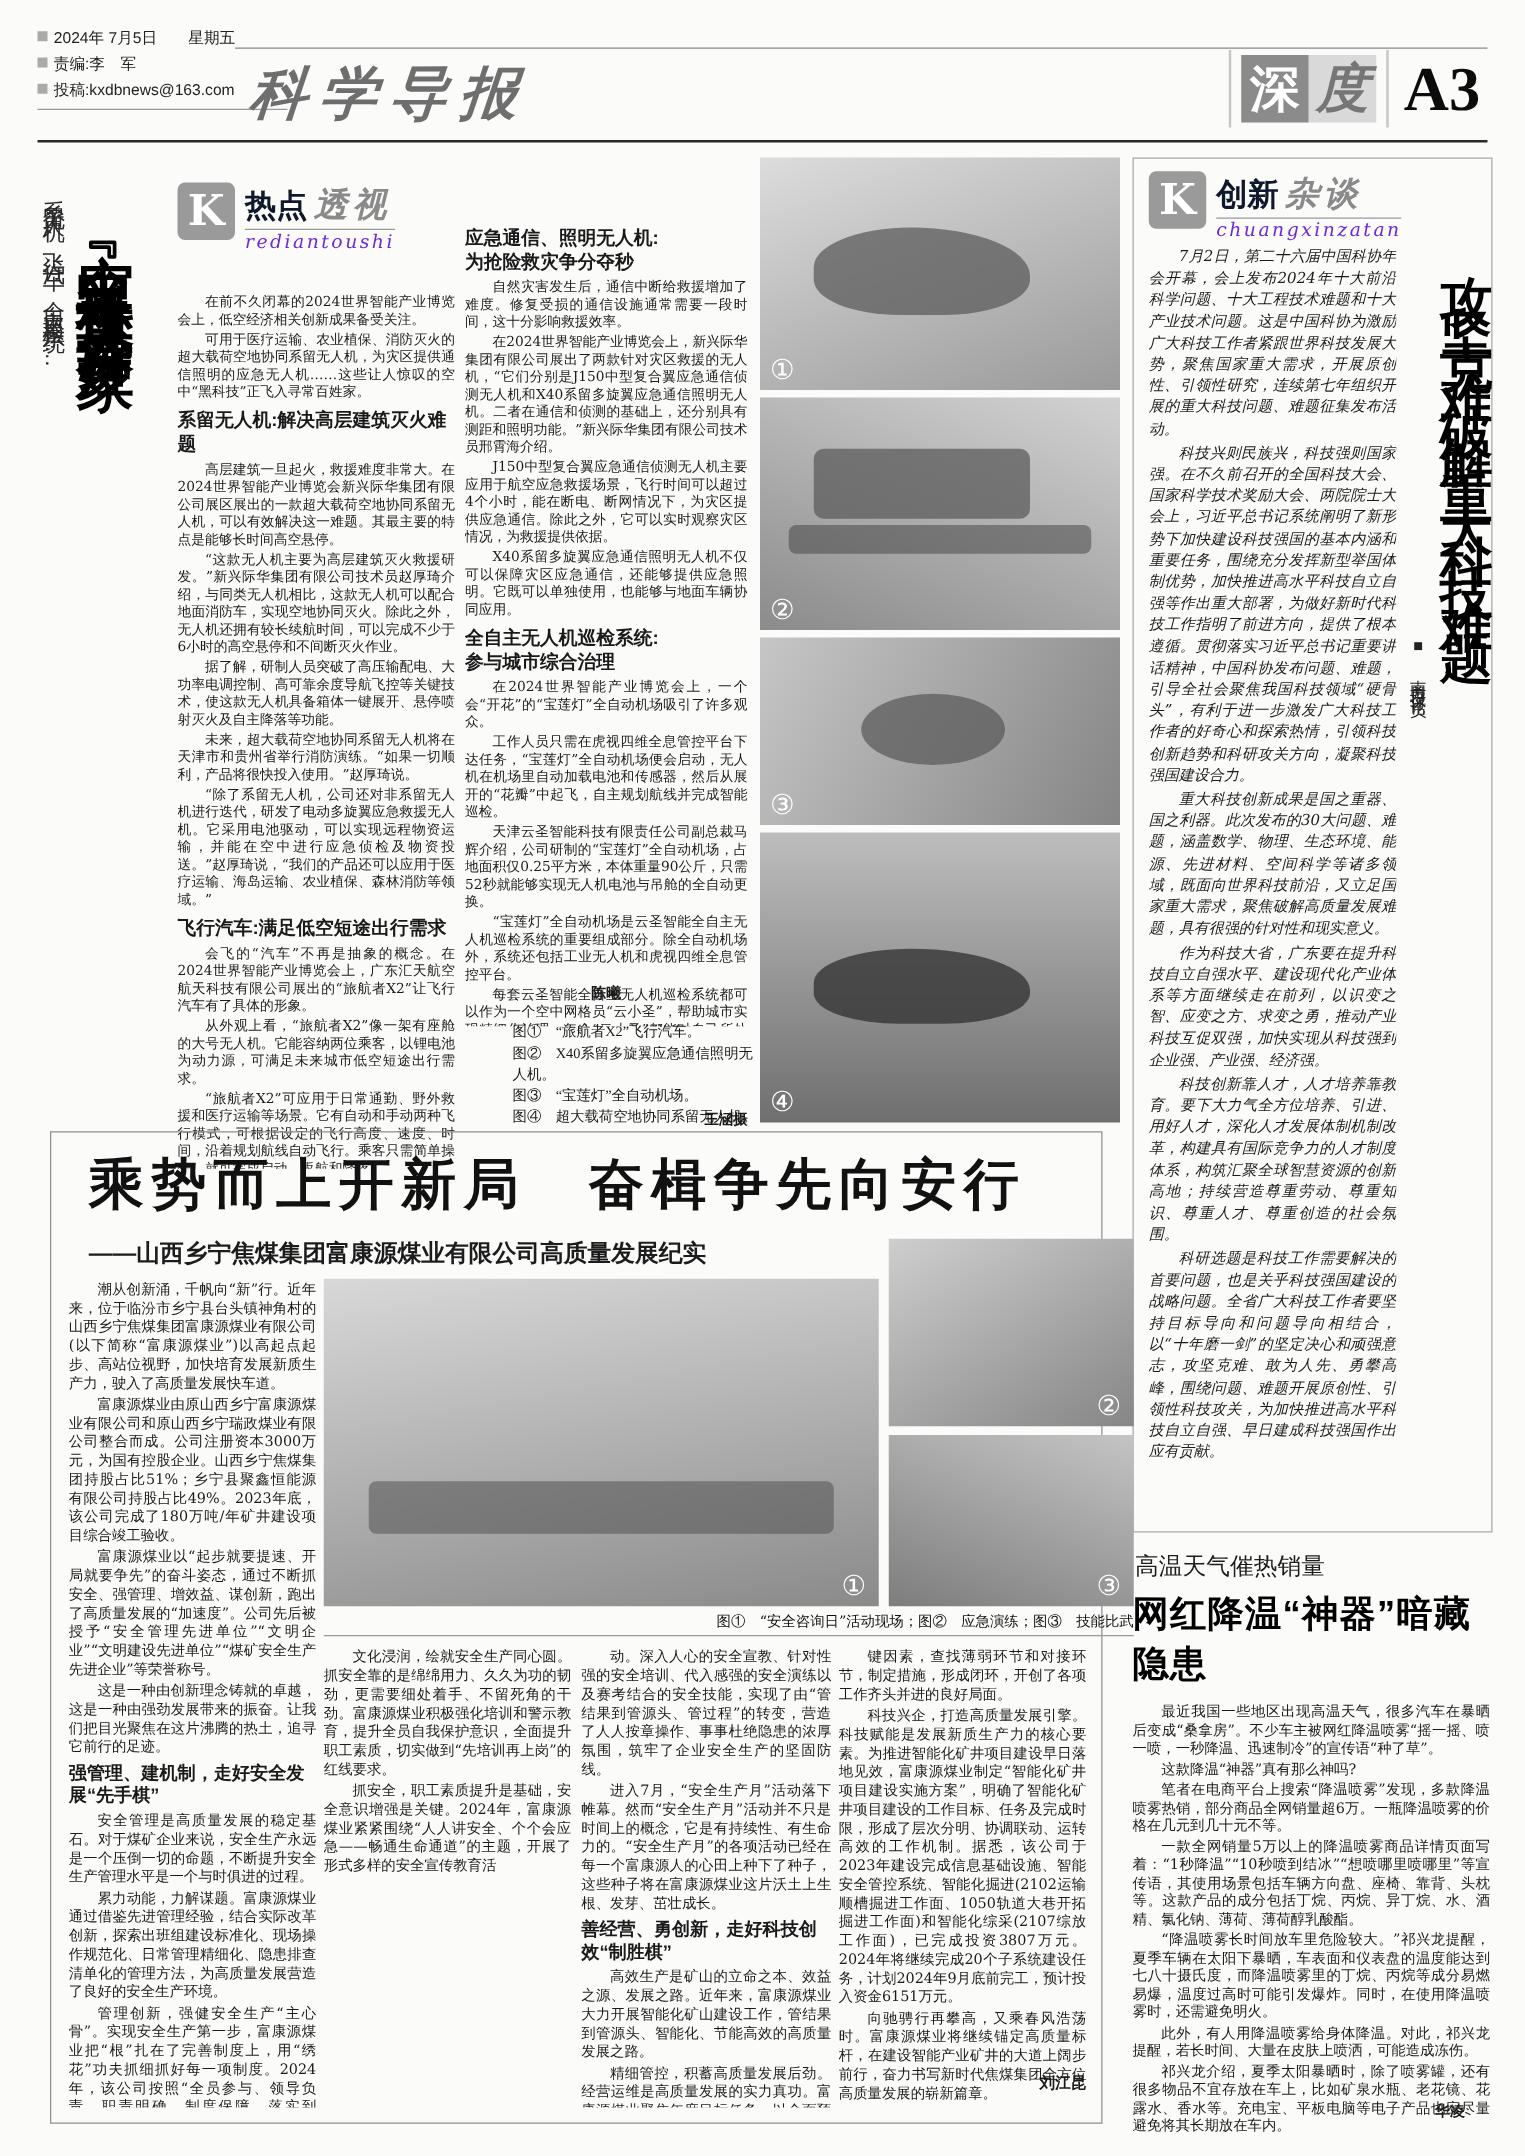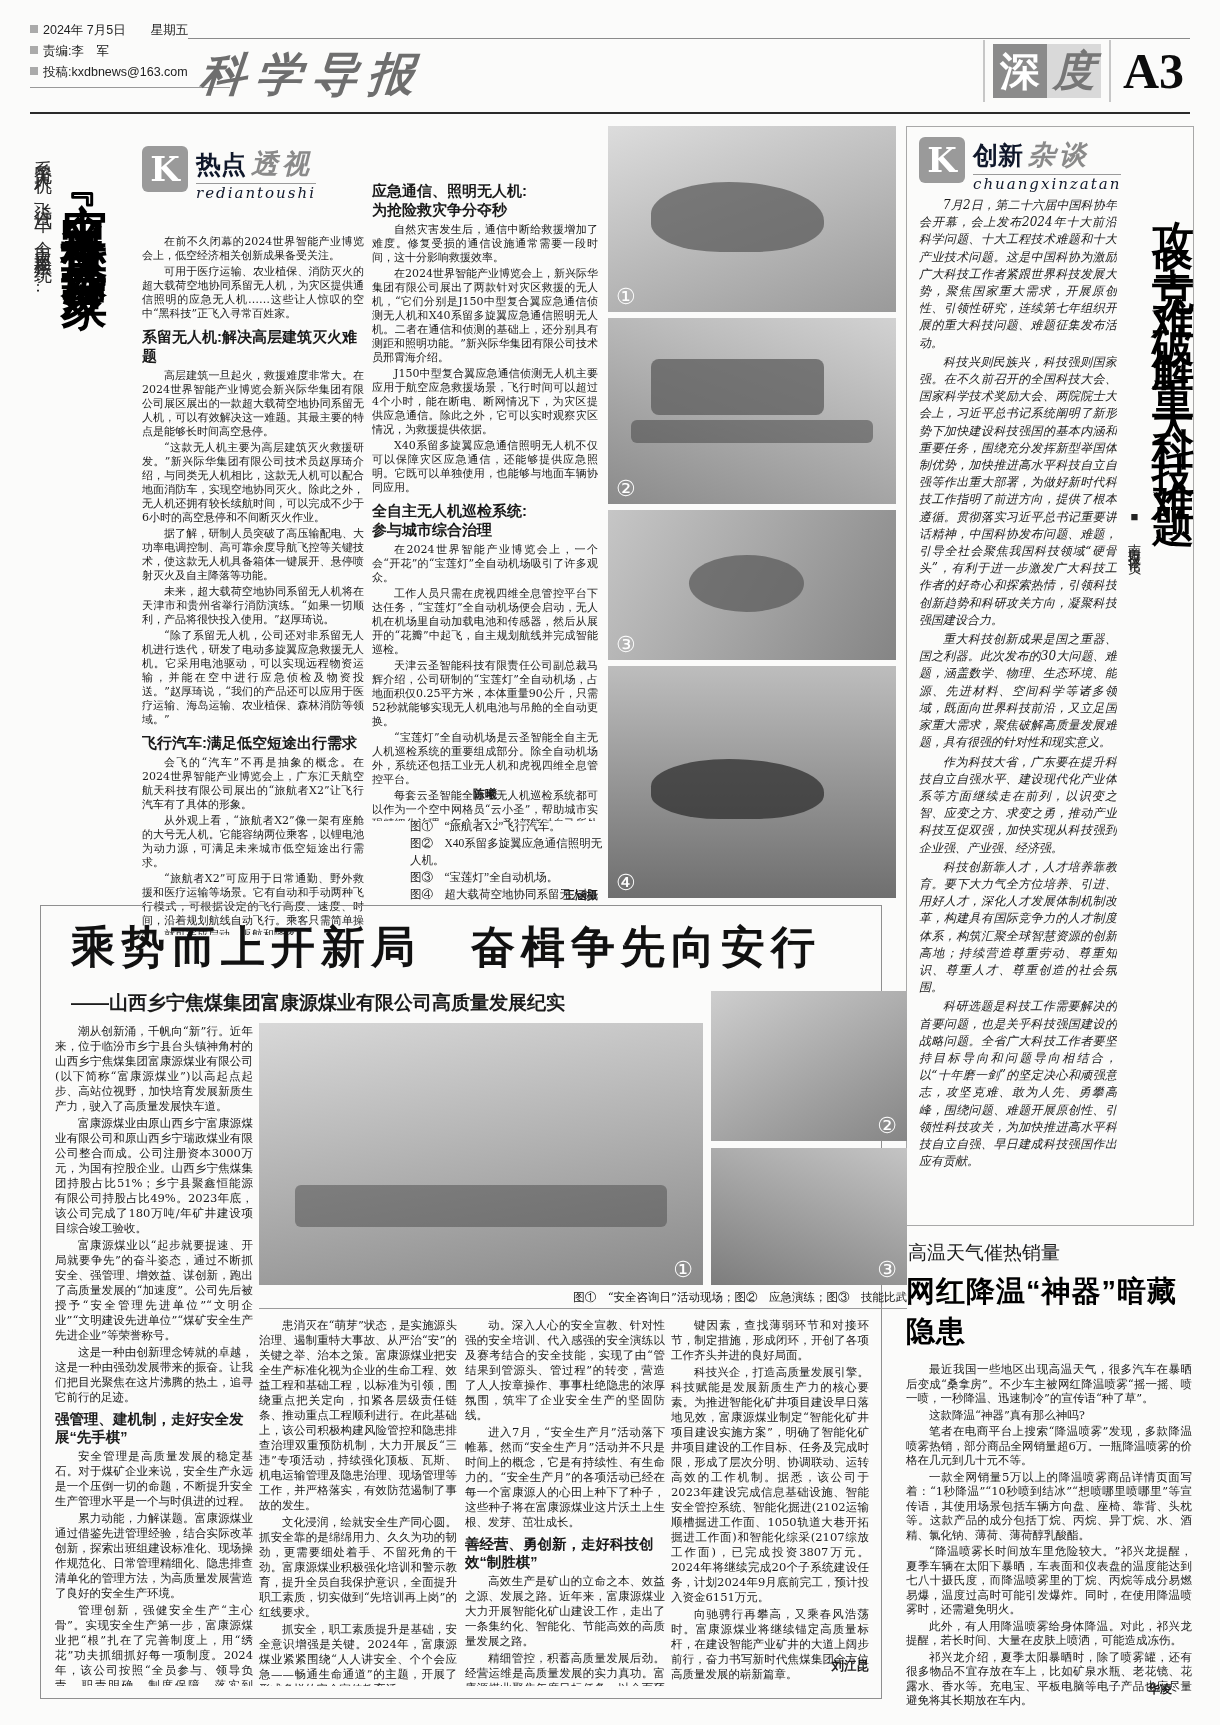--- a/index.html
+++ b/index.html
@@ -28,21 +28,21 @@
   .v-kicker{left:31px;top:146px;height:570px;writing-mode:vertical-rl;font-size:18px;color:#2a2a2a;
             letter-spacing:4px;font-family:"Liberation Sans",sans-serif;}
   .v-headline{left:54px;top:166px;height:748px;writing-mode:vertical-rl;font-size:46px;font-weight:900;
               letter-spacing:6px;color:#000;font-family:"Liberation Sans",sans-serif;}
   .badge{display:flex;align-items:flex-start;}
   .badge .k{width:46px;height:46px;background:#9a9a9a;border-radius:6px;color:#fff;font-size:34px;
             font-weight:bold;display:flex;align-items:center;justify-content:center;
             font-family:"DejaVu Serif",serif;margin-right:8px;}
   .badge .ta{font-family:"Liberation Sans",sans-serif;font-size:25px;font-weight:bold;color:#0f172a;}
   .badge .tb{font-family:"DejaVu Serif",serif;font-size:27px;font-weight:bold;font-style:italic;color:#8a8a8a;letter-spacing:4px;}
-  .badge .py{display:block;font-family:"DejaVu Serif",serif;font-style:italic;font-size:15px;color:#0f172a;
+  .badge .py{display:block;font-family:"DejaVu Serif",serif;font-style:italic;font-size:15px;color:#6d28d9;
              border-top:1px solid #9a9a9a;margin-top:1px;letter-spacing:2px;}
   .badge1{left:142px;top:146px;width:226px;}
   .tcol{font-size:11px;line-height:14px;overflow:hidden;margin-top:33px;}
   .tcol h3{font-size:15px;line-height:19px;}
   .tcol1{left:142px;top:202px;width:222px;height:700px;}
   .tcol2{left:372px;top:148px;width:226px;height:640px;}
   .t-byline{left:372px;top:786px;width:226px;text-align:center;font-size:12px;font-weight:bold;}
   .t-captions{left:410px;top:818px;width:200px;font-size:11.5px;line-height:17px;font-family:"Liberation Serif",serif;}
   .t-credit{left:410px;top:888px;width:188px;text-align:right;font-size:11.5px;font-weight:bold;}
   
@@ -222,29 +222,28 @@
   <div class="photo fphoto2" style="background:linear-gradient(150deg,#cecece,#868686)">
     <span class="circ br">②</span>
   </div>
   <div class="photo fphoto3" style="background:linear-gradient(200deg,#c4c4c4,#7d7d7d)">
     <span class="circ br">③</span>
   </div>
   <div class="a2-caption">图①　“安全咨询日”活动现场；图②　应急演练；图③　技能比武</div>
   <div class="a2-caprule"></div>
 
   <div class="fcol a2col2">
-    <p>患消灭在“萌芽”状态，是实施源头治理、遏制重特大事故、从严治“安”的关键之举、治本之策。富康源煤业把安全生产标准化视为企业的生命工程、效益工程和基础工程，以标准为引领，围绕重点把关定向，扣紧各层级责任链条、推动重点工程顺利进行。在此基础上，该公司积极构建风险管控和隐患排查治理双重预防机制，大力开展反“三违”专项活动，持续强化顶板、瓦斯、机电运输管理及隐患治理、现场管理等工作，并严格落实，有效防范遏制了事故的发生。</p>
     <p>文化浸润，绘就安全生产同心圆。抓安全靠的是绵绵用力、久久为功的韧劲，更需要细处着手、不留死角的干劲。富康源煤业积极强化培训和警示教育，提升全员自我保护意识，全面提升职工素质，切实做到“先培训再上岗”的红线要求。</p>
     <p>抓安全，职工素质提升是基础，安全意识增强是关键。2024年，富康源煤业紧紧围绕“人人讲安全、个个会应急——畅通生命通道”的主题，开展了形式多样的安全宣传教育活</p>
   </div>
   <div class="fcol a2col3">
     <p>动。深入人心的安全宣教、针对性强的安全培训、代入感强的安全演练以及赛考结合的安全技能，实现了由“管结果到管源头、管过程”的转变，营造了人人按章操作、事事杜绝隐患的浓厚氛围，筑牢了企业安全生产的坚固防线。</p>
     <p>进入7月，“安全生产月”活动落下帷幕。然而“安全生产月”活动并不只是时间上的概念，它是有持续性、有生命力的。“安全生产月”的各项活动已经在每一个富康源人的心田上种下了种子，这些种子将在富康源煤业这片沃土上生根、发芽、茁壮成长。</p>
     <h3>善经营、勇创新，走好科技创效“制胜棋”</h3>
-    <p>高效生产是矿山的立命之本、效益之源、发展之路。近年来，富康源煤业大力开展智能化矿山建设工作，走出了一条集约化、智能化、节能高效的高质量发展之路。</p>
+    <p>高效生产是矿山的立命之本、效益之源、发展之路。近年来，富康源煤业大力开展智能化矿山建设工作，管结果到管源头、智能化、节能高效的高质量发展之路。</p>
     <p>精细管控，积蓄高质量发展后劲。经营运维是高质量发展的实力真功。富康源煤业聚焦年度目标任务，以全面预算为抓手，以年度采掘计划为基础，认真梳理细化分解年度各项重点工作到季度、月度，并制定了计划表、路线图。同时，对照任务分解的子项目，由面到线、由线到点，梳理了工作推进的关键问题和影响安全生产的关</p>
   </div>
   <div class="fcol a2col4">
     <p>键因素，查找薄弱环节和对接环节，制定措施，形成闭环，开创了各项工作齐头并进的良好局面。</p>
     <p>科技兴企，打造高质量发展引擎。科技赋能是发展新质生产力的核心要素。为推进智能化矿井项目建设早日落地见效，富康源煤业制定“智能化矿井项目建设实施方案”，明确了智能化矿井项目建设的工作目标、任务及完成时限，形成了层次分明、协调联动、运转高效的工作机制。据悉，该公司于2023年建设完成信息基础设施、智能安全管控系统、智能化掘进(2102运输顺槽掘进工作面、1050轨道大巷开拓掘进工作面)和智能化综采(2107综放工作面)，已完成投资3807万元。2024年将继续完成20个子系统建设任务，计划2024年9月底前完工，预计投入资金6151万元。</p>
     <p>向驰骋行再攀高，又乘春风浩荡时。富康源煤业将继续锚定高质量标杆，在建设智能产业矿井的大道上阔步前行，奋力书写新时代焦煤集团全方位高质量发展的崭新篇章。</p>
   </div>
   <div class="a2-byline">刘江昆</div>
 </div>
 

